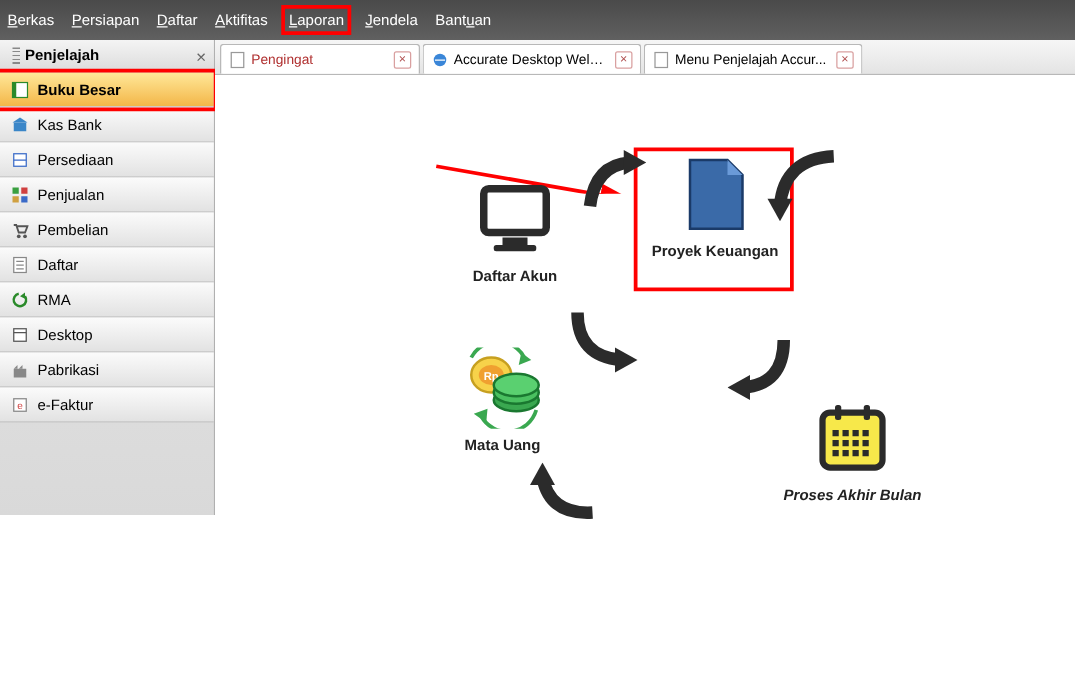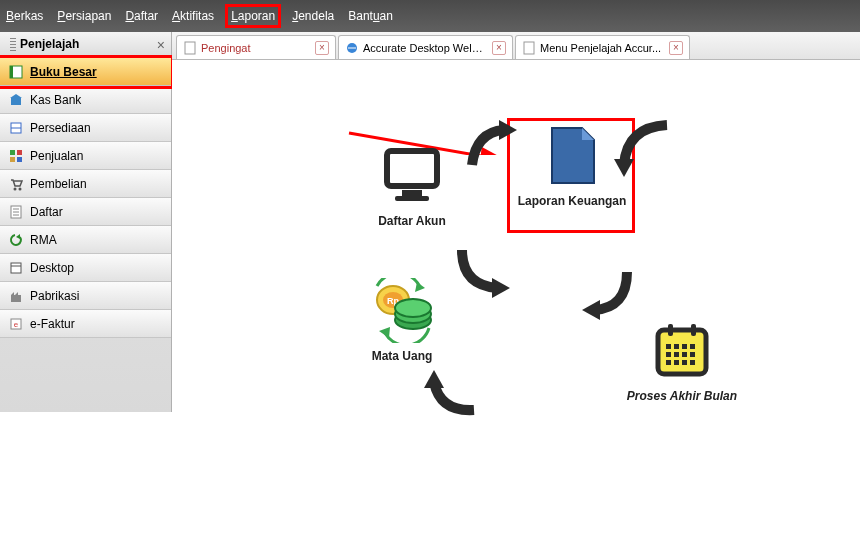--- a/index.html
+++ b/index.html
@@ -13,21 +13,21 @@
   .workarea { display:flex; height:380px;border-radius:13px; }
 
   .sidebar { width:172px; background: linear-gradient(#e8e8e8,#d9d9d9); border-right:1px solid #b0b0b0; display:flex; flex-direction:column; }
   .sidebar-header { height:26px; display:flex; align-items:center; justify-content:space-between; padding:0 6px 0 10px; background:linear-gradient(#f4f4f4,#dcdcdc); font-size:12px; font-weight:bold; border-bottom:1px solid #b8b8b8;}
   .sidebar-header .close { font-size:14px; font-weight:normal; color:#666; }
   .nav-grip { width:6px; display:inline-block; height:14px; background:repeating-linear-gradient(#888 0,#888 1px,transparent 1px,transparent 3px); margin-right:4px; vertical-align:middle;}
   .nav-list { list-style:none; margin:0; padding:0; }
   .nav-item { height:28px; display:flex; align-items:center; padding:0 8px; font-size:12px; border-bottom:1px solid #c6c6c6; background:linear-gradient(#fbfbfb,#e2e2e2); cursor:default;}
   .nav-item.selected { background:linear-gradient(#ffe89a,#f3b648); font-weight:bold; }
   .nav-ico { width:16px; height:16px; margin-right:6px; display:inline-flex; align-items:center; justify-content:center;}
-  .nav-item-highlight-box { outline:3px solid #ff0000;text-decoration:underline; }
+  .nav-item-highlight-box { outline:3px solid #ff0000; }
 
   .main { flex:1; position:relative; background:#fff; }
 
   .tabbar { height:28px; border-bottom:1px solid #b8b8b8; display:flex; align-items:flex-end; padding-left:4px; background:linear-gradient(#f6f6f6,#e4e4e4);}
   .tab { height:24px; border:1px solid #b8b8b8; border-bottom:none; background:#fff; font-size:11px; display:flex; align-items:center; padding:0 6px; margin-right:2px; max-width:175px; border-radius:3px 3px 0 0;}
   .tab .tico { width:14px; height:14px; margin-right:4px; display:inline-flex; align-items:center; justify-content:center;}
   .tab .tlabel { white-space:nowrap; overflow:hidden; text-overflow:ellipsis; flex:1;}
   .tab .tclose { width:14px; height:14px; margin-left:6px; font-size:10px; color:#b05050; border:1px solid #d9a0a0; border-radius:2px; display:inline-flex; align-items:center; justify-content:center;}
   .tab.pengingat .tlabel{ color:#b03030;}
 
@@ -219,21 +219,21 @@
         <div>Daftar Akun</div>
       </div>
 
       <div class="flow-item" style="left:340px; top:60px; width:120px;">
         <div class="ficon" style="width:70px;height:70px">
           <svg width="60" height="65">
               <path d="M10 5 h30 l12 12 v43 h-42 z" fill="#3a6aa8" stroke="#1a3a68" stroke-width="2"></path>
               <path d="M40 5 v12 h12" fill="#6a9ad8"></path>
             </svg>
         </div>
-        <div>Laporan Keuangan</div>
+        <div>Proyek Keuangan</div>
       </div>
 
 
       <div class="flow-item" style="left:180px; top:215px; width:100px;">
         <div class="ficon" style="width:80px;height:70px">
           <svg width="75" height="65">
             <ellipse cx="28" cy="22" rx="16" ry="14" fill="#f7d24a" stroke="#c7a020" stroke-width="2"></ellipse>
             <ellipse cx="28" cy="22" rx="10" ry="8" fill="#f0a030"></ellipse>
             <text x="28" y="26" font-size="9" text-anchor="middle" fill="#fff" font-weight="bold">Rp</text>
             <ellipse cx="48" cy="42" rx="18" ry="9" fill="#3aa850" stroke="#1a7830" stroke-width="2"></ellipse>

